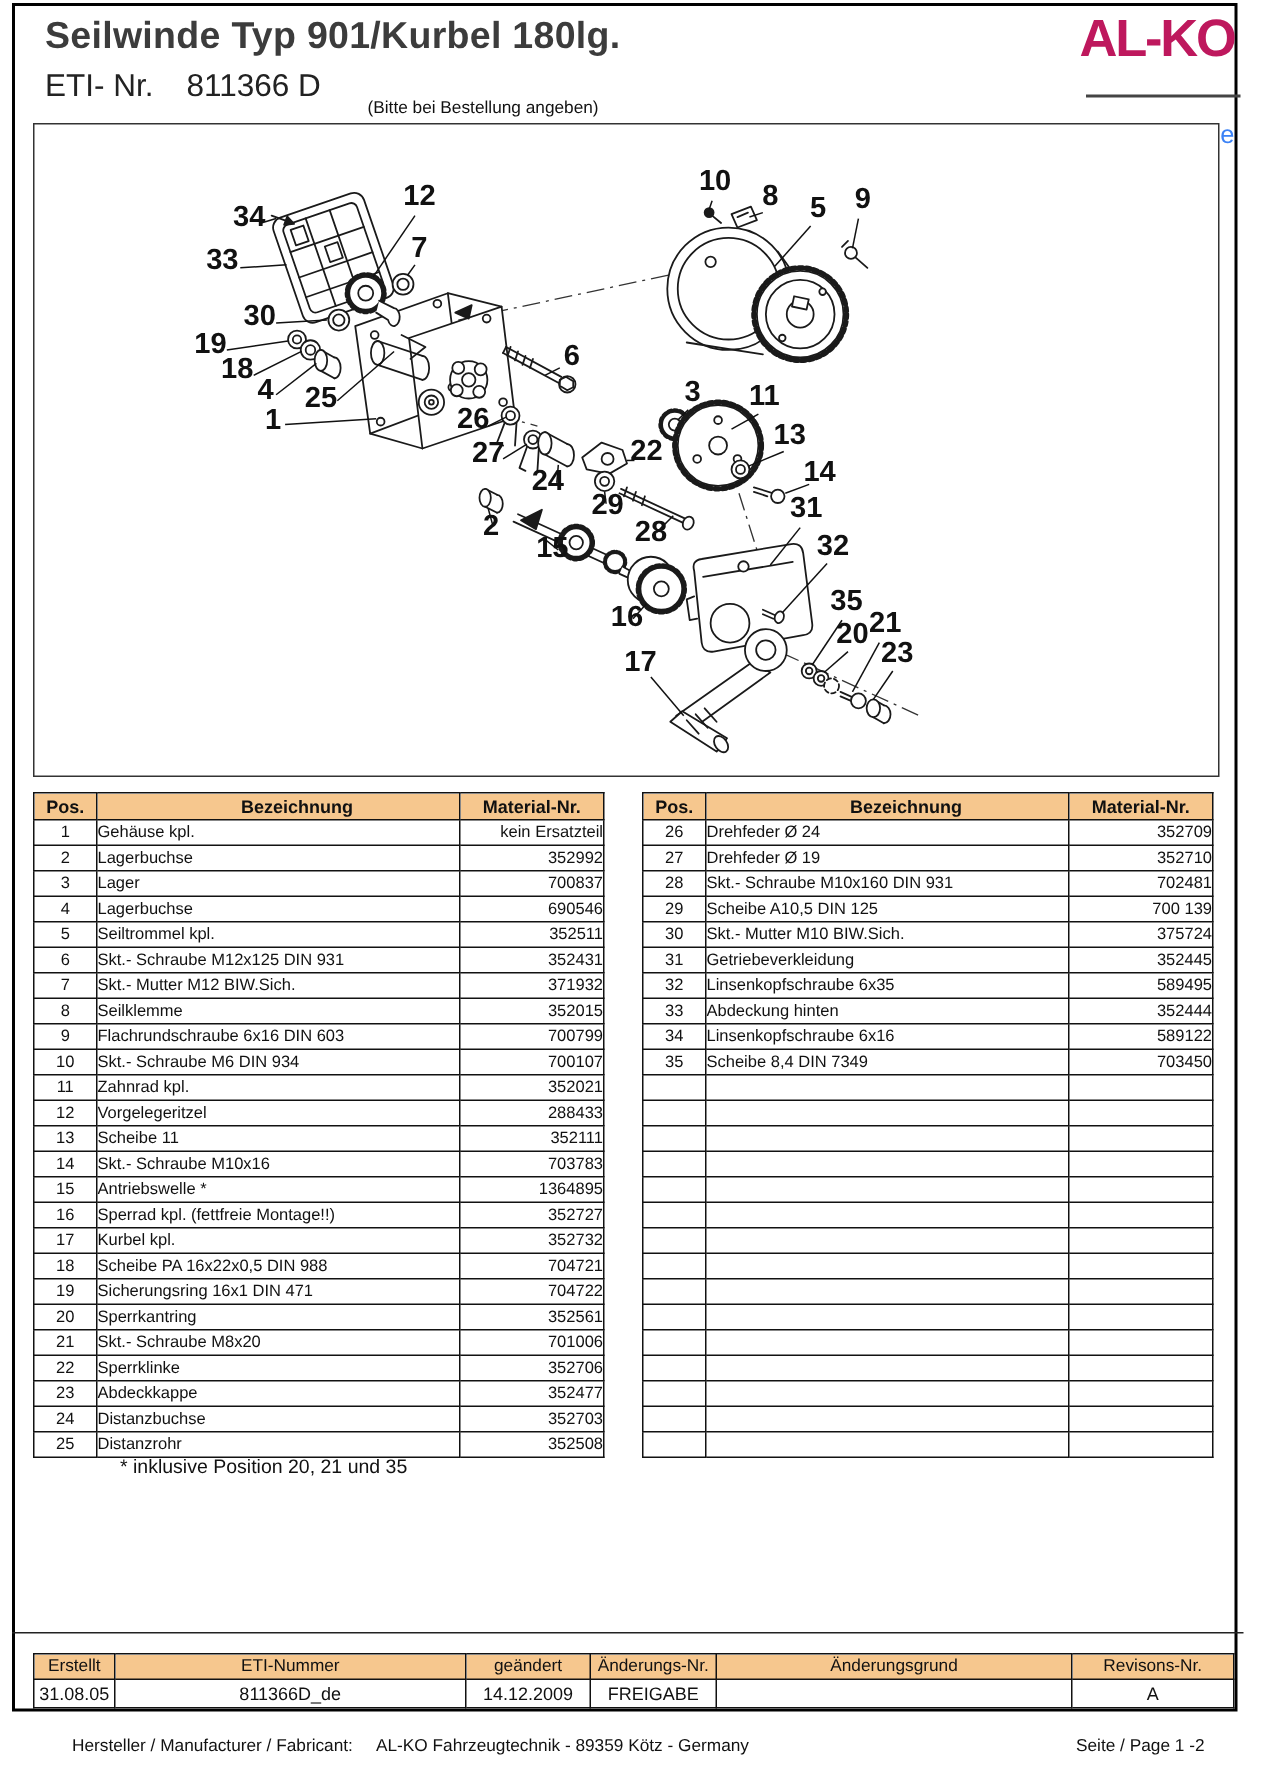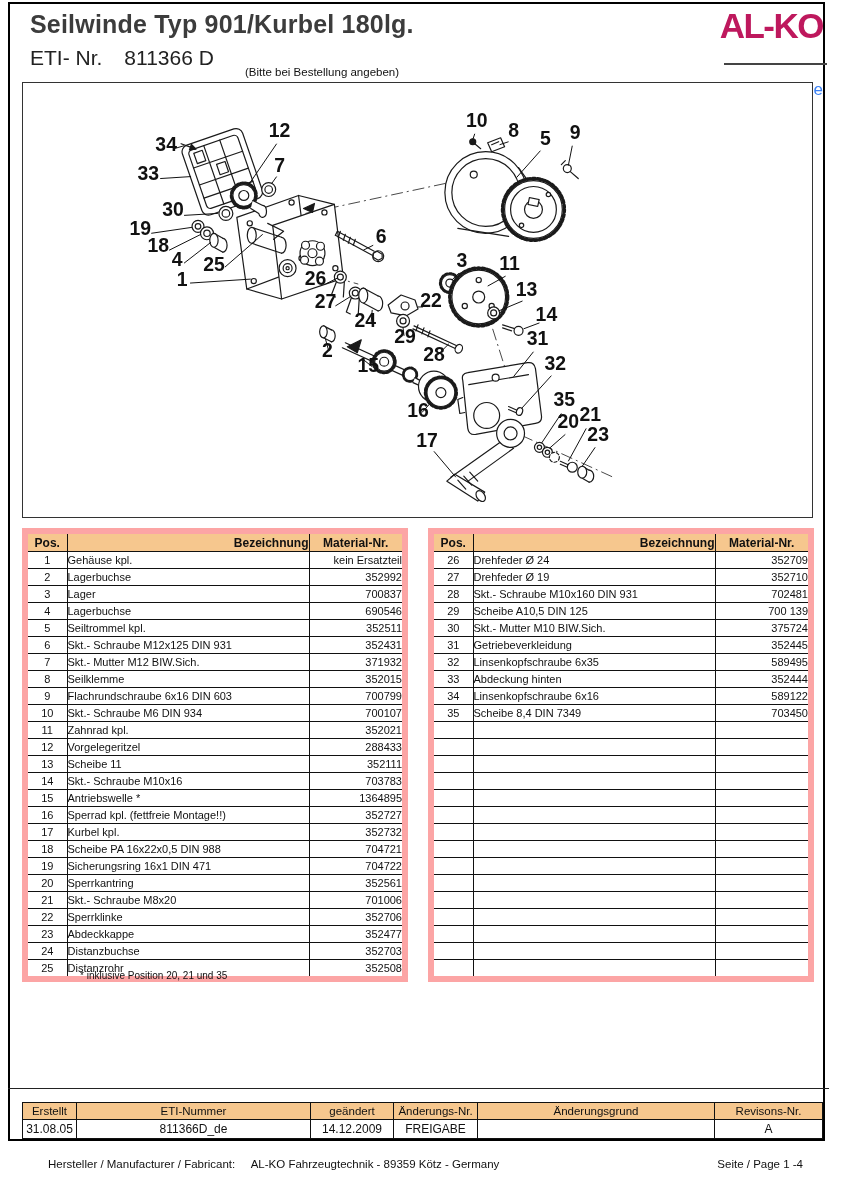--- a/index.html
+++ b/index.html
@@ -14,29 +14,29 @@
   .hdr-note{position:absolute;left:245px;top:66px;font-size:11.5px;color:#111;}
   .brand{position:absolute;right:18px;top:6px;font-size:35px;font-weight:800;color:#be185d;letter-spacing:-1.5px;}
   .brand-sub{position:absolute;right:18px;top:44px;font-size:17px;color:#3b82f6;margin-top:36px;}
   .logo-rule{position:absolute;left:724px;top:63px;width:103px;border-top:2px solid #444;}
   .diagram-frame{position:absolute;left:22px;top:82px;width:791px;height:436px;border:1.5px solid #333;box-sizing:border-box;background:#fff;}
   .diagram-frame svg{display:block;width:100%;height:100%;}
 
   table.parts{position:absolute;top:528px;border-collapse:collapse;table-layout:fixed;width:380px;background:#fff;}
   table.parts.left{left:22px;} table.parts.right{left:428px;}
   table.parts th,table.parts td{border:1px solid #111;font-size:11px;height:16px;padding:0;overflow:hidden;white-space:nowrap;}
-  table.parts{border:6px solid #fca5a5;}
+  table.parts{border:1px solid #fca5a5;}
   table.parts th{background:var(--tan);font-size:12px;height:17px;border-bottom:1.5px solid #111;}
   table.parts th.h-pos,table.parts th.h-mat{text-align:center;}
-  table.parts th.h-name{text-align:right;padding-left:25px;}
+  table.parts th.h-name{text-align:center;padding-left:25px;}
   td.c-pos{text-align:center;}
   td.c-name{text-align:left;padding-left:9px;}
   td.c-mat{text-align:right;}
 
-  .footnote{position:absolute;left:80px;top:970px;font-size:10px;color:#111;}
+  .footnote{position:absolute;left:80px;top:970px;font-size:13px;color:#111;}
   .midrule{position:absolute;left:8px;top:1088px;width:821px;border-top:1.5px solid #222;}
 
   table.rev{position:absolute;left:22px;top:1102px;width:800px;border-collapse:collapse;table-layout:fixed;border:1.5px solid #111;background:#fff;}
   table.rev th,table.rev td{border:1px solid #111;font-size:11.5px;padding:0;text-align:center;overflow:hidden;white-space:nowrap;}
   table.rev th{background:var(--tan);height:16px;font-weight:normal;}
   table.rev td{height:18px;font-size:12px;}
 
   .footer{position:absolute;left:0;top:1158px;width:841px;height:20px;font-size:11.5px;color:#111;}
   .footer .f-left{position:absolute;left:48px;}
   .footer .f-center{position:absolute;left:0;width:750px;text-align:center;}
@@ -702,15 +702,15 @@
           <td>FREIGABE</td>
           <td></td>
           <td>A</td>
         </tr>
       </tbody>
   </table>
 
   <div class="footer">
     <span class="f-left">Hersteller / Manufacturer / Fabricant:</span>
     <span class="f-center">AL-KO Fahrzeugtechnik - 89359 Kötz - Germany</span>
-    <span class="f-right">Seite / Page  1 -4</span>
+    <span class="f-right">Seite / Page  1 -2</span>
   </div>
 </div>
 
 </body></html>

